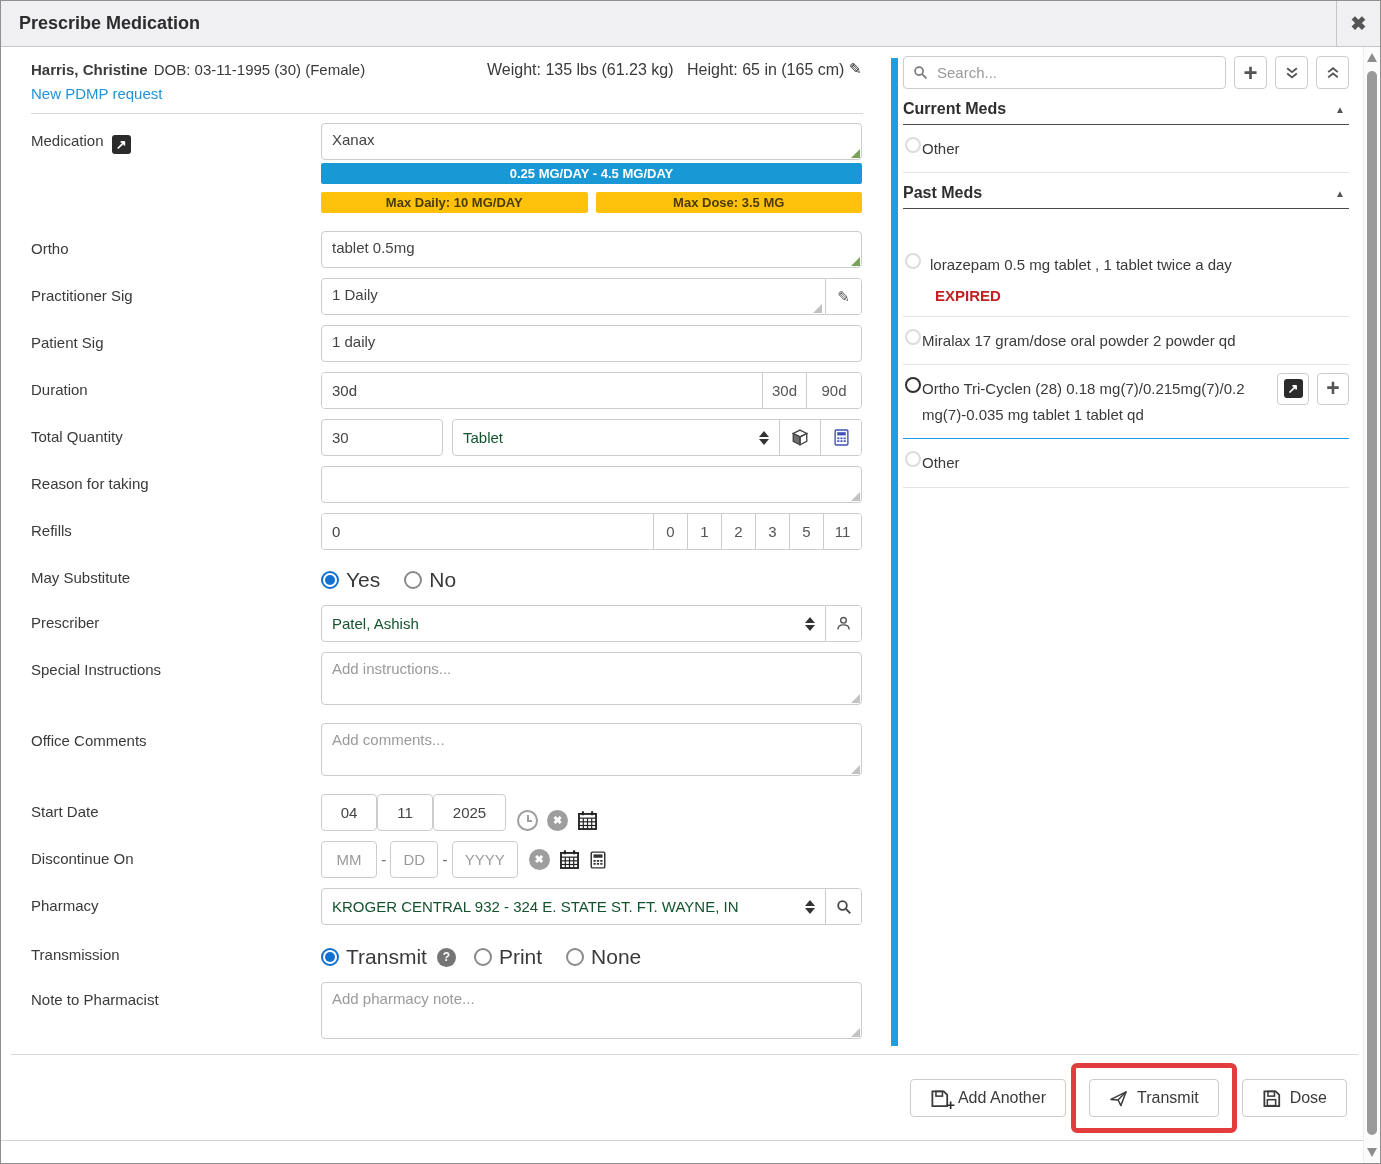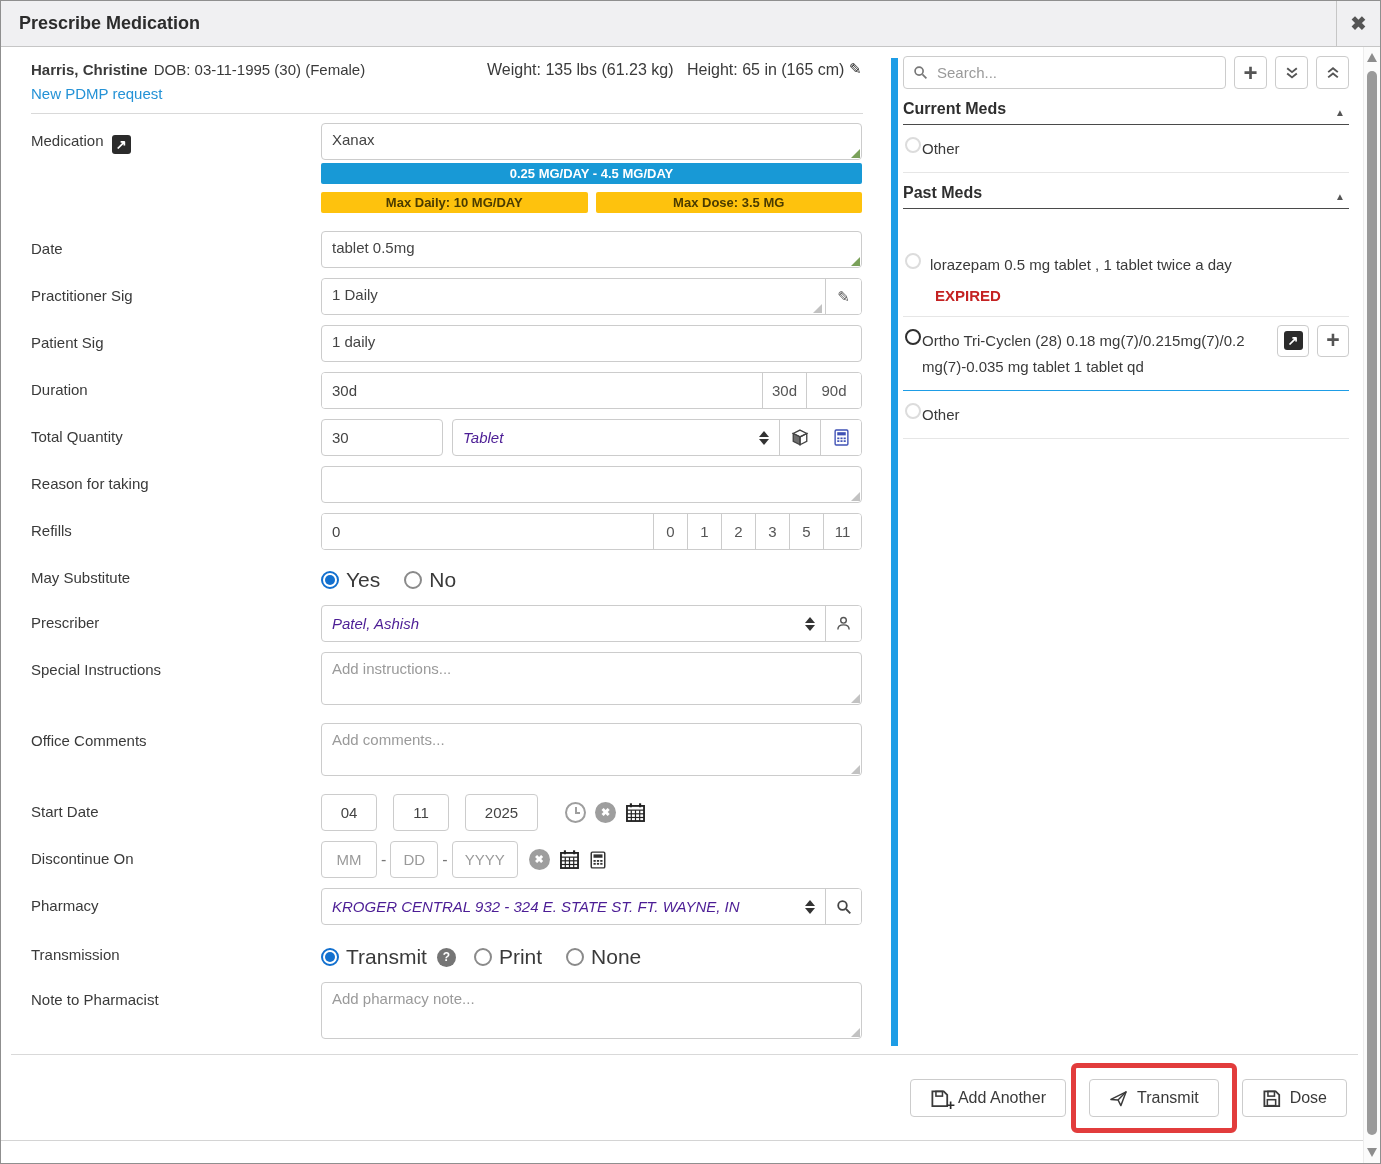--- a/index.html
+++ b/index.html
@@ -34,22 +34,22 @@
   textarea::placeholder,input::placeholder{color:#9a9a9a;}
   .rsz{position:absolute;right:2px;bottom:2px;width:0;height:0;
        border-left:9px solid transparent;border-bottom:9px solid #b9c4b0;}
   .rsz.green{border-bottom-color:#7aa15a;}
   .rsz.gray{border-bottom-color:#c2c2c2;}
   .grp{display:flex;border:1px solid #ccc;border-radius:4px;height:37px;background:#fff;overflow:hidden;}
   .grp .seg{display:flex;align-items:center;justify-content:center;border-left:1px solid #ccc;
        font-size:15px;color:#555;cursor:pointer;background:#fff;flex-shrink:0;}
   .grp .ginput{border:none;flex:1;font-size:15px;color:#444;padding:7px 10px;outline:none;min-width:0;
        font-family:"Liberation Sans",sans-serif;}
-  .selectbox{flex:1;display:flex;align-items:center;padding:0 10px;font-size:15px;color:#4c1d95;
-       cursor:pointer;min-width:0;font-style:italic;}
+  .selectbox{flex:1;display:flex;align-items:center;padding:0 10px;font-size:15px;color:#14532d;
+       cursor:pointer;min-width:0;}
   .selectbox .stext{flex:1;white-space:nowrap;overflow:hidden;text-overflow:ellipsis;}
   .sort-arrows{display:flex;flex-direction:column;align-items:center;gap:2px;margin-left:8px;}
   .sort-arrows i{width:0;height:0;border-left:5px solid transparent;border-right:5px solid transparent;}
   .sort-arrows .up{border-bottom:6px solid #333;}
   .sort-arrows .dn{border-top:6px solid #333;}
   
   .badge-blue{margin:3px 0 0 0;background:#1899d6;color:#fff;font-weight:bold;font-size:13px;
        text-align:center;border-radius:2px;padding:3px 0;}
   .badge-row{display:flex;gap:8px;margin-top:8px;margin-bottom:4px;}
   .badge-yellow{flex:1;background:#fec20d;color:#4a3b00;font-weight:bold;font-size:13px;
@@ -80,21 +80,21 @@
   
   .blue-divider{position:absolute;left:890px;top:57px;width:7px;height:988px;background:#1e9de6;}
   .sidebar{position:absolute;left:902px;top:55px;width:446px;}
   .sb-toprow{display:flex;gap:8px;align-items:center;}
   .sb-search{flex:1;height:33px;border:1px solid #ccc;border-radius:4px;display:flex;align-items:center;
        padding:0 9px;gap:7px;background:#fff;}
   .sb-search input{border:none;outline:none;flex:1;font-size:15px;color:#444;min-width:0;
        font-family:"Liberation Sans",sans-serif;}
   .sb-btn{width:33px;height:33px;border:1px solid #ccc;border-radius:4px;background:#fff;
        display:flex;align-items:center;justify-content:center;cursor:pointer;color:#555;flex-shrink:0;}
-  .sb-head{display:flex;align-items:flex-end;justify-content:space-between;font-size:16px;font-weight:bold;
+  .sb-head{display:flex;align-items:center;justify-content:space-between;font-size:16px;font-weight:bold;
        color:#2e2e2e;padding:11px 4px 6px 0;border-bottom:1px solid #4a4a4a;}
   .caret-up{font-size:10px;color:#555;cursor:pointer;}
   .sb-item{display:flex;align-items:flex-start;gap:1px;padding:11px 0 10px 2px;
        border-bottom:1px solid #e6e6e6;font-size:15px;position:relative;}
   .sb-radio{width:16px;height:16px;border-radius:50%;border:2px solid #dcdcdc;flex-shrink:0;
        margin-top:1px;background:#fff;cursor:pointer;}
   .sb-radio.dark{border-color:#2f2f2f;}
   .sb-item .txt{line-height:1.75;}
   .sb-item.selected{border-bottom:1px solid #1e9de6;}
   .sb-item .txt.pad{padding-right:92px;}
@@ -161,21 +161,21 @@
       <div class="ffield">
         <div class="badge-blue">0.25 MG/DAY - 4.5 MG/DAY</div>
         <div class="badge-row">
           <div class="badge-yellow">Max Daily: 10 MG/DAY</div>
           <div class="badge-yellow">Max Dose: 3.5 MG</div>
         </div>
       </div>
     </div>
 
     <div class="frow">
-      <div class="flabel">Date</div>
+      <div class="flabel">Ortho</div>
       <div class="ffield">
         <textarea style="">tablet 0.5mg</textarea>
         <span class="rsz green"></span>
       </div>
     </div>
 
     <div class="frow">
       <div class="flabel">Practitioner Sig</div>
       <div class="ffield">
         <div class="grp">
@@ -312,21 +312,21 @@
     <div class="frow" style="margin-bottom:18px;">
       <div class="flabel">Office Comments</div>
       <div class="ffield">
         <textarea style="height: 53px;" placeholder="Add comments..."></textarea>
         <span class="rsz gray"></span>
       </div>
     </div>
 
     <div class="frow">
       <div class="flabel">Start Date</div>
-      <div class="ffield" style="display:flex;align-items:center;gap:16px;">
+      <div class="ffield" style="display:flex;align-items:flex-end;gap:0;">
         <input class="dt-input" value="04" style="">
         <input class="dt-input" value="11" style="">
         <input class="dt-input" style="width: 73px;" value="2025">
         <span class="date-icons">
           <span class="clock-ic"></span>
           <span class="icon-circle">✖</span>
           <span class="date-ic">
             <svg width="21" height="21" viewBox="0 0 16 16">
               <rect x="1.5" y="3" width="13" height="11.5" fill="none" stroke="#222" stroke-width="1.4"></rect>
               <line x1="4.5" y1="1" x2="4.5" y2="4" stroke="#222" stroke-width="1.6"></line>
@@ -480,20 +480,24 @@
     </div>
 
     <div class="sb-item" style="display:block;">
       <div style="display:flex;gap:9px;align-items:flex-start;margin-top:32px;">
         <span class="sb-radio"></span>
         <span class="txt">lorazepam 0.5 mg tablet , 1 tablet twice a day</span>
       </div>
       <div class="expired">EXPIRED</div>
     </div>
 
+    <div class="sb-item">
+      <span class="sb-radio"></span>
+      <span class="txt">Miralax 17 gram/dose oral powder 2 powder qd</span>
+    </div>
 
     <div class="sb-item selected">
       <span class="sb-radio dark"></span>
       <span class="txt pad">Ortho Tri-Cyclen (28) 0.18 mg(7)/0.215mg(7)/0.2 mg(7)-0.035 mg tablet 1 tablet qd</span>
       <span class="sb-actions">
         <span class="sb-btn" style="width:32px;height:32px;">
           <span class="ext-link">↗</span>
         </span>
         <span class="sb-btn" style="width:32px;height:32px;">
           <span style="font-size:23px;font-weight:bold;color:#555;line-height:1;">+</span>

